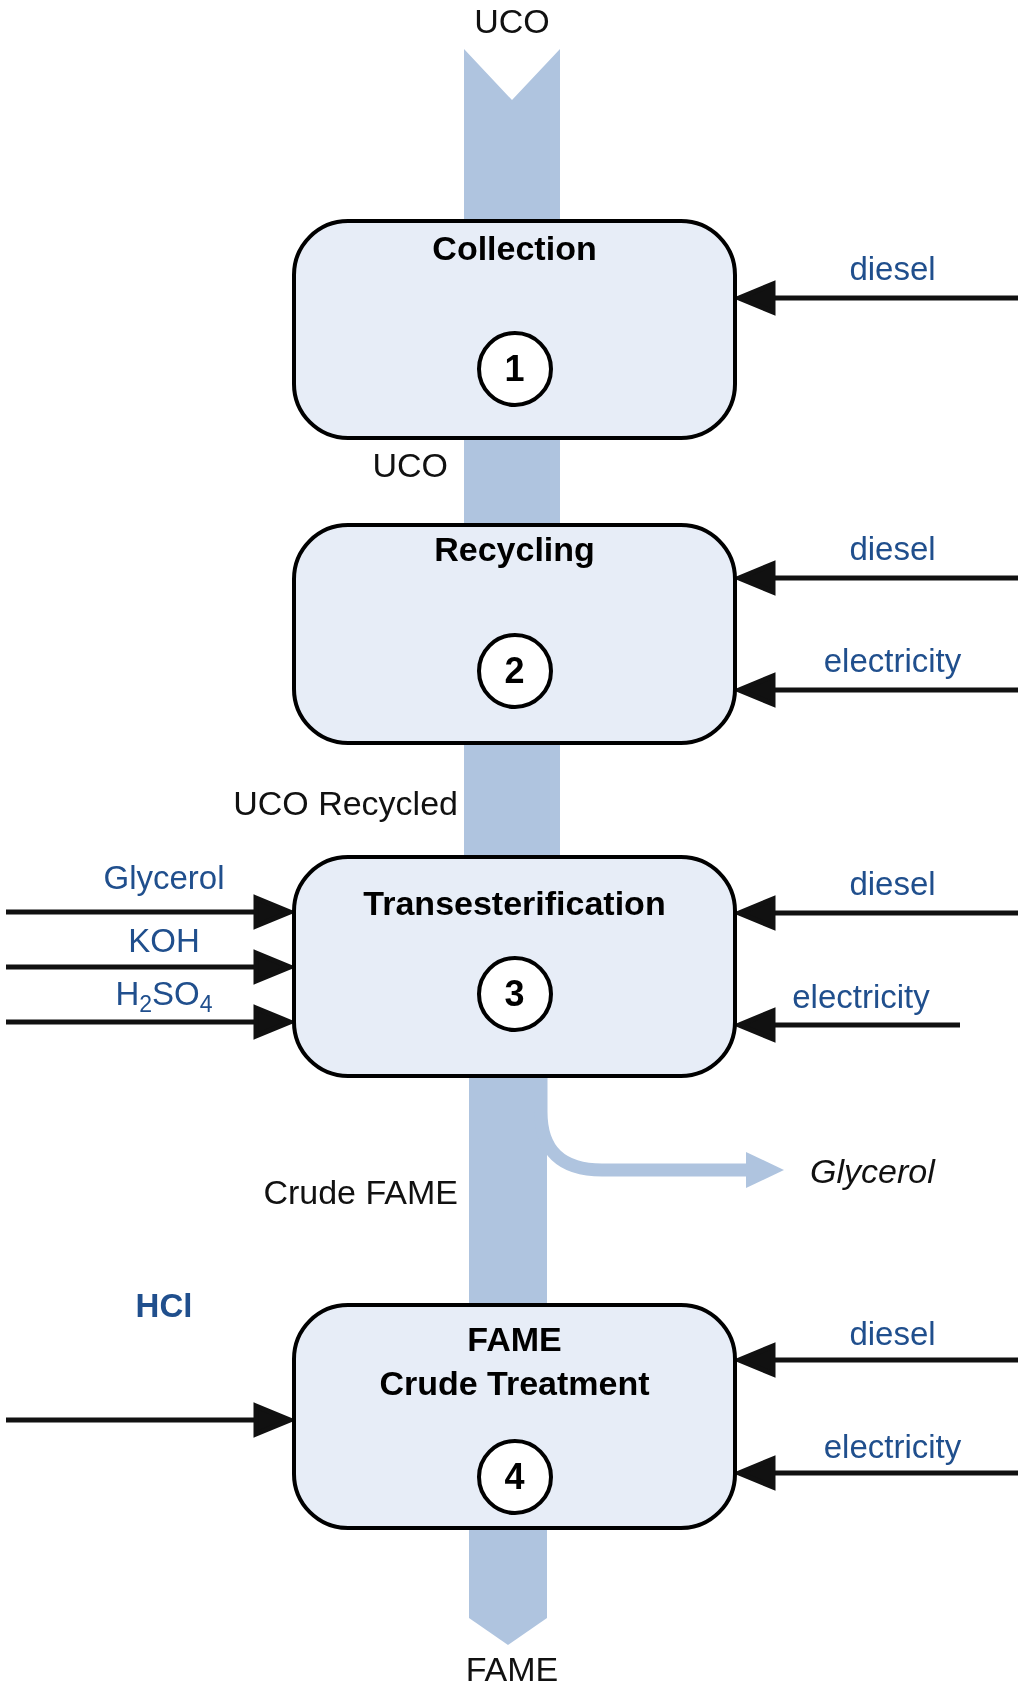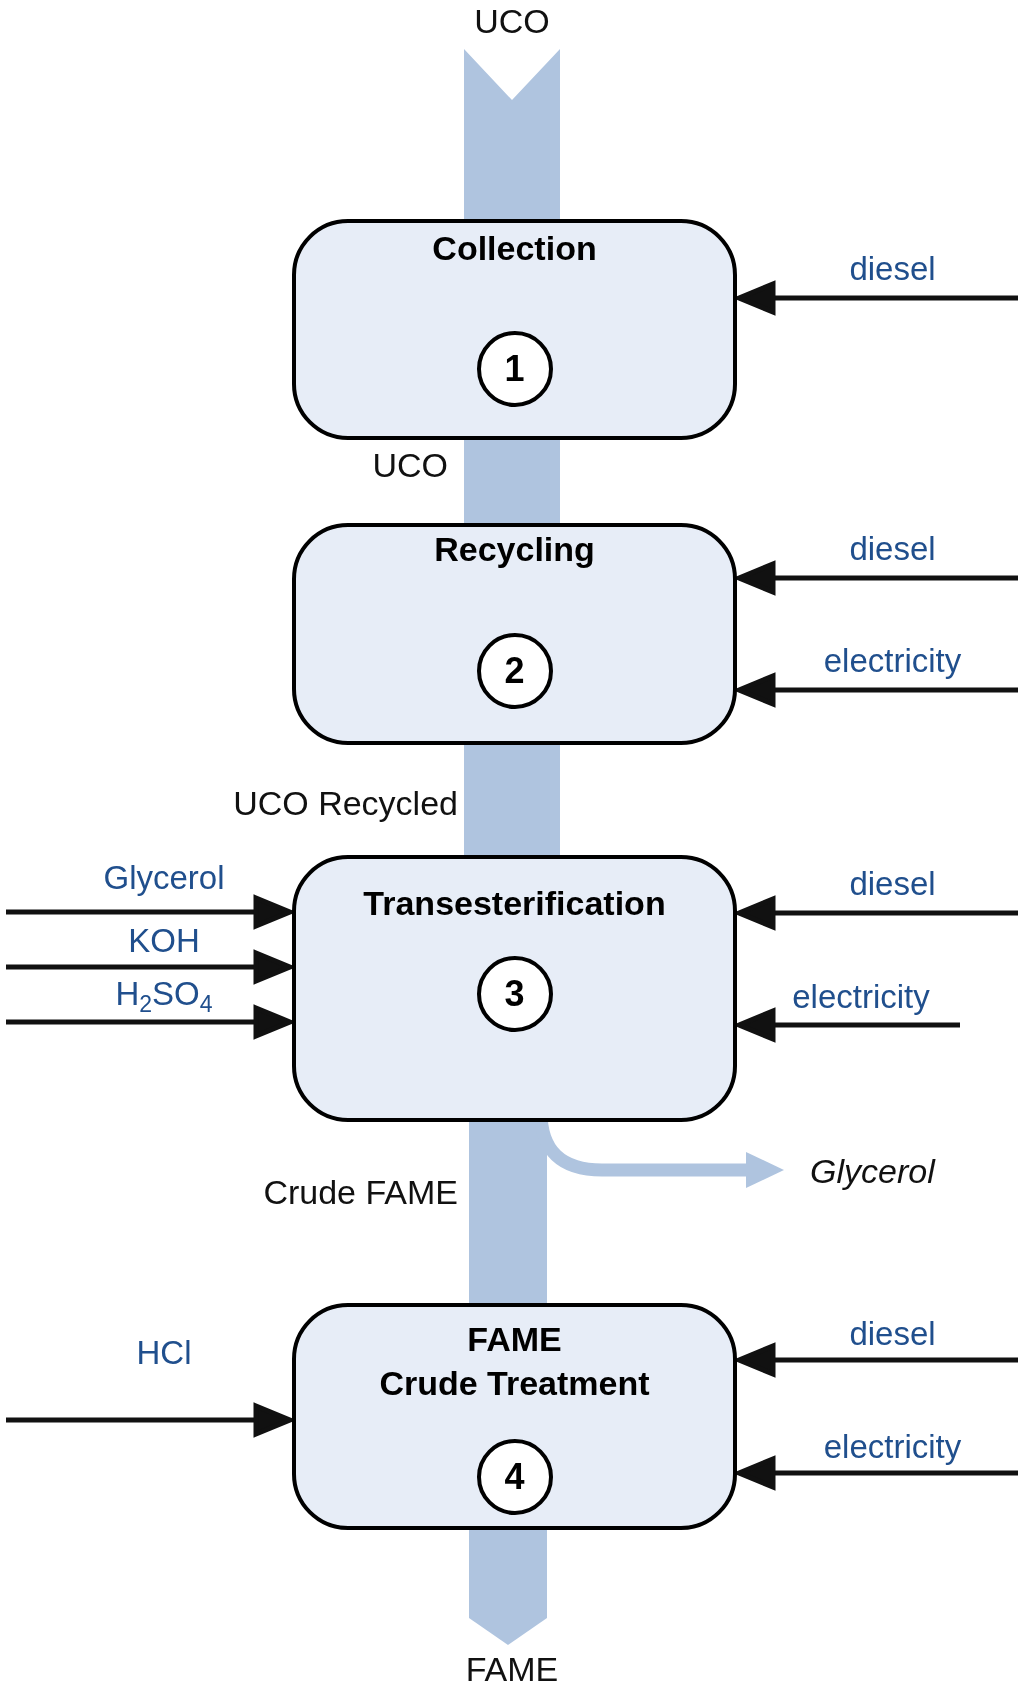--- a/index.html
+++ b/index.html
@@ -100,21 +100,21 @@
     </div>
   </div>
 
   <div class="stage-box" style="top:523px;height:222px;">
     <div class="stage-title">Recycling</div>
     <div class="stage-circle" style="top:106px;">
       <span class="stage-number">2</span>
     </div>
   </div>
 
-  <div class="stage-box" style="top:855px;height:267px;padding-top:22px;">
+  <div class="stage-box" style="top:855px;height:223px;padding-top:22px;">
     <div class="stage-title">Transesterification</div>
     <div class="stage-circle" style="top:97px;">
       <span class="stage-number">3</span>
     </div>
   </div>
 
   <div class="stage-box" style="top:1303px;height:227px;padding-top:10px;">
     <div class="stage-title">FAME</div>
     <div class="stage-title">Crude Treatment</div>
     <div class="stage-circle" style="top:132px;">
@@ -133,15 +133,15 @@
   <div class="lbl input" style="left:737px;top:530px;width:281px;">diesel</div>
   <div class="lbl input" style="left:737px;top:642px;width:281px;">electricity</div>
   <div class="lbl input" style="left:737px;top:865px;width:281px;">diesel</div>
   <div class="lbl input" style="left:716px;top:978px;width:260px;">electricity</div>
   <div class="lbl input" style="left:737px;top:1315px;width:281px;">diesel</div>
   <div class="lbl input" style="left:737px;top:1428px;width:281px;">electricity</div>
 
   <div class="lbl input" style="left:6px;top:859px;width:286px;">Glycerol</div>
   <div class="lbl input" style="left:6px;top:922px;width:286px;">KOH</div>
   <div class="lbl input" style="left:6px;top:975px;width:286px;text-align:center;"><span>H</span><span class="sub">2</span><span>SO</span><span class="sub">4</span></div>
-  <div class="lbl input" style="left:6px;top:1334px;width:286px;">HCl</div>
+  <div class="lbl input" style="left:6px;top:1287px;width:286px;font-weight:bold;">HCl</div>
 
 </div>
 
 </body></html>

